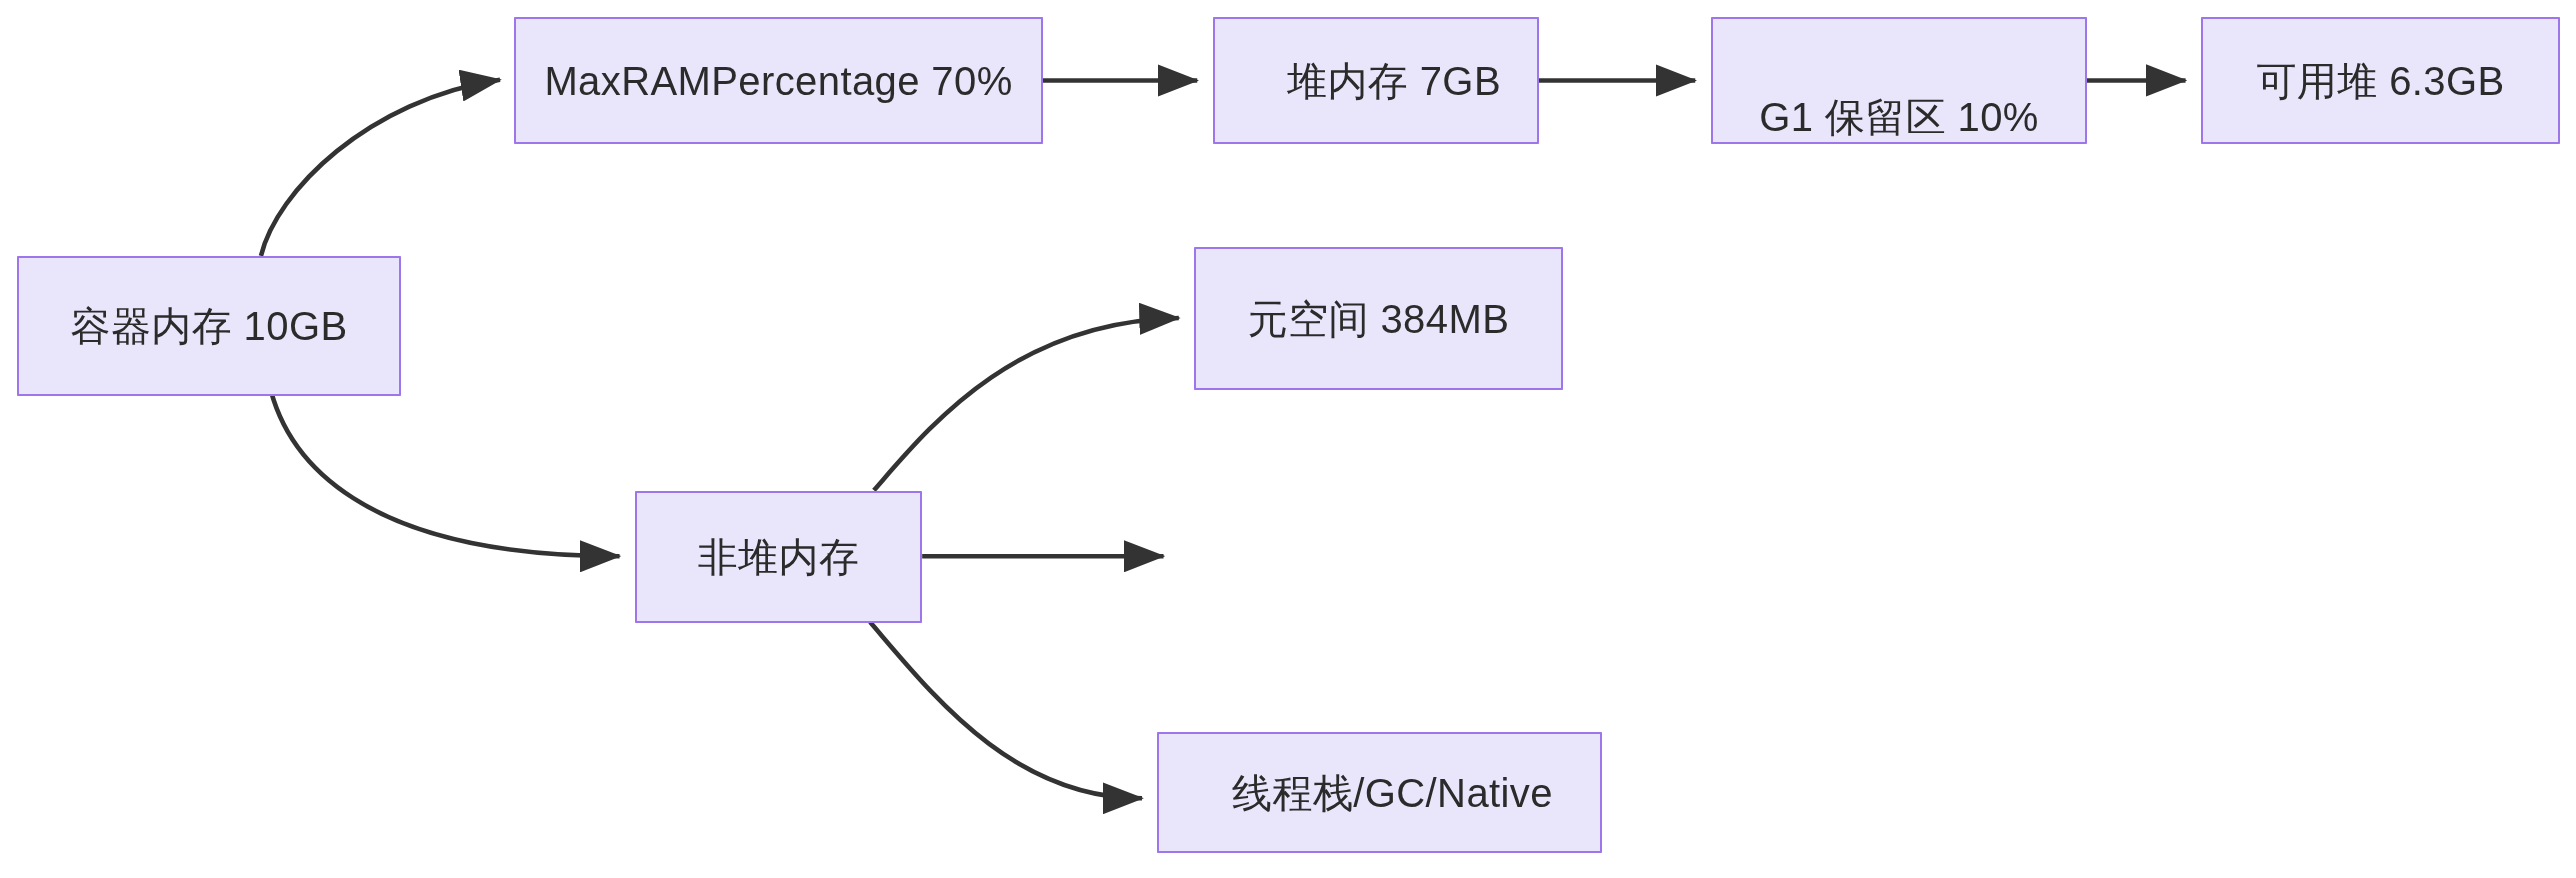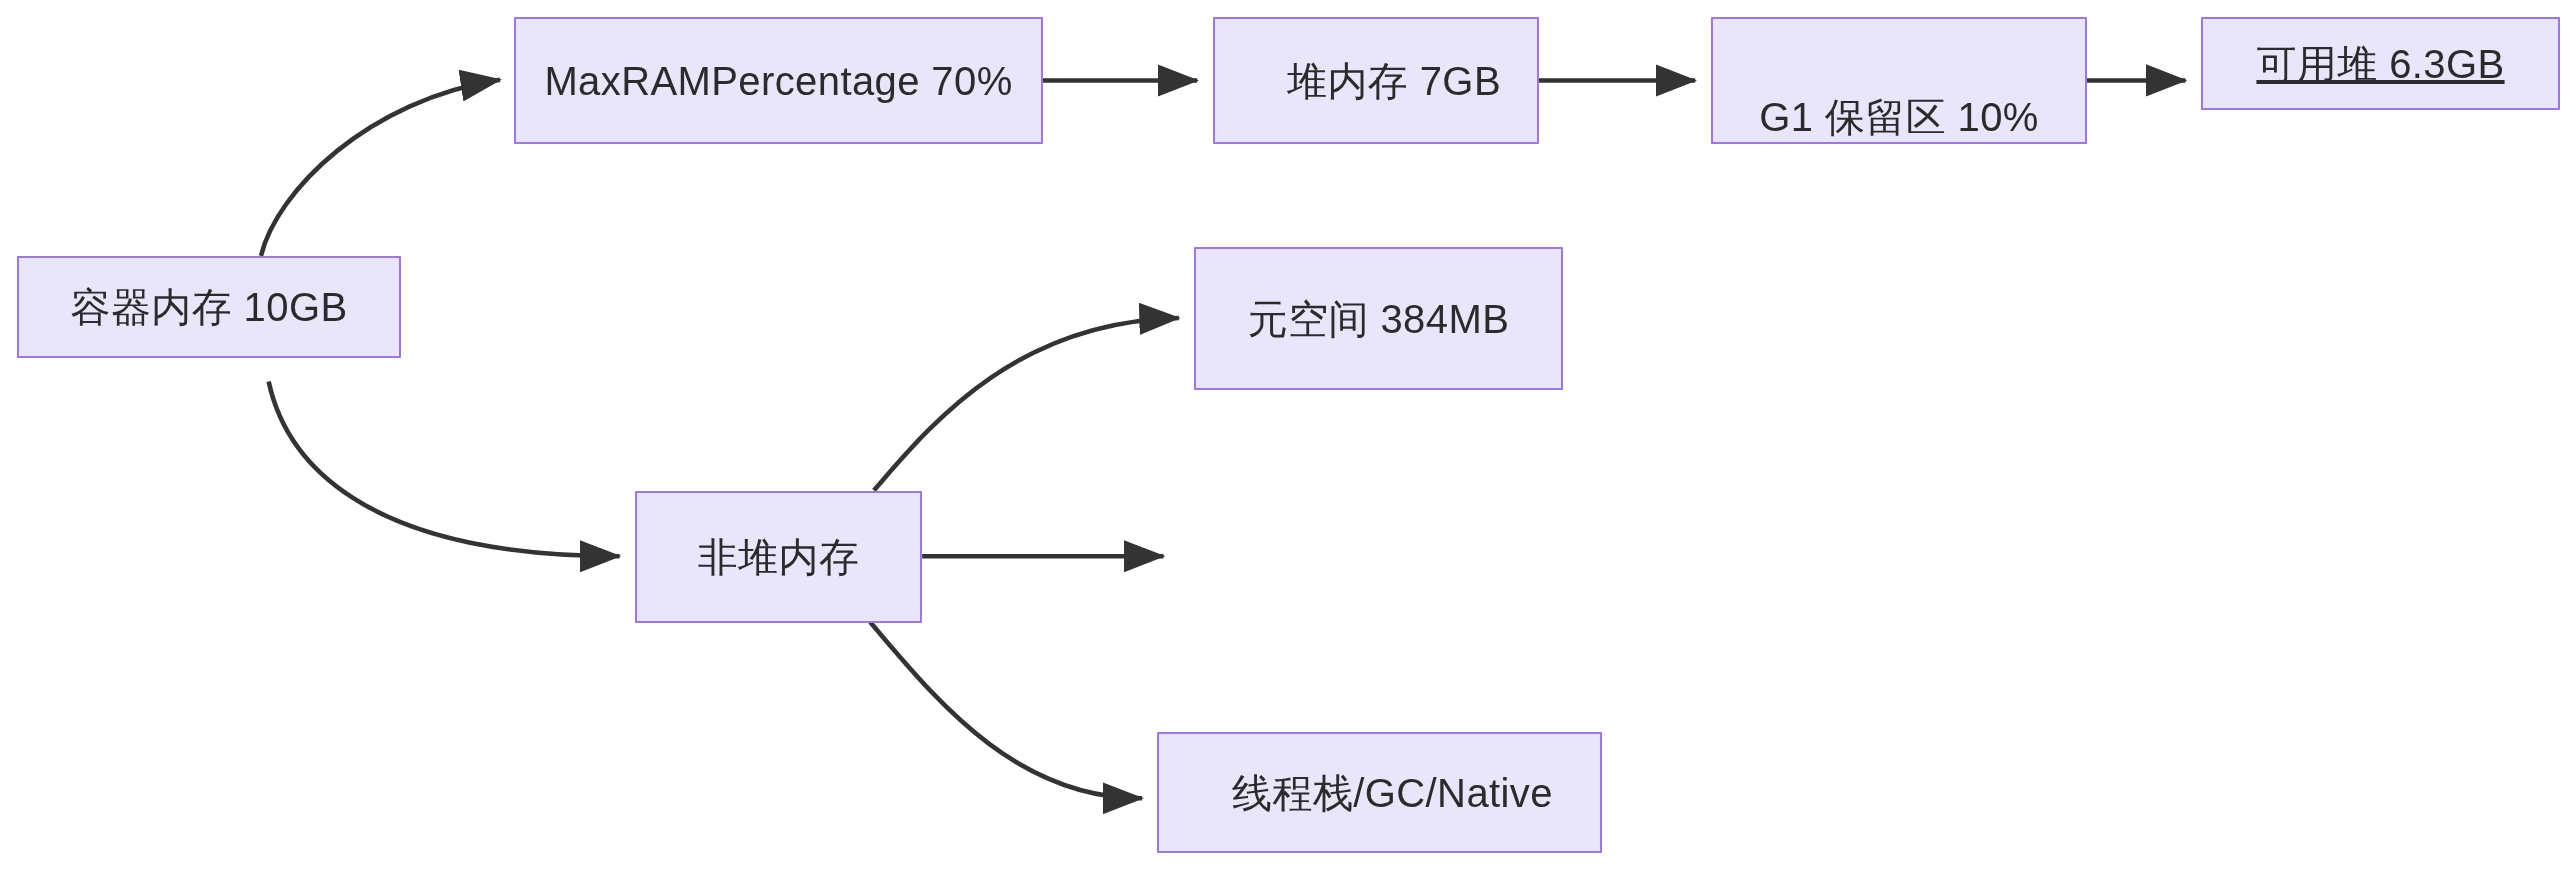--- a/index.html
+++ b/index.html
@@ -38,25 +38,25 @@
     color: #2b2b2b;
     font-size: 40px;
     line-height: 1.25;
     letter-spacing: 0.4px;
     white-space: nowrap;
   }
   .node-label {
     display: block;
   }
   
-  .n-container-memory { left: 17px;   top: 256px;  width: 384px; height: 102px; }
+  .n-container-memory { left: 17px;   top: 256px;  width: 384px; height: 140px; }
   .n-maxrampercentage { left: 514px;  top: 17px;   width: 529px; height: 127px; }
   .n-heap            { left: 1213px; top: 17px;   width: 326px; height: 127px; padding-left: 36px; }
   .n-g1reserve       { left: 1711px; top: 17px;   width: 376px; height: 127px; align-items: flex-end; }
-  .n-usableheap      { left: 2201px; top: 17px;   width: 359px; height: 93px; text-decoration: underline; }
+  .n-usableheap      { left: 2201px; top: 17px;   width: 359px; height: 127px; }
   .n-nonheap         { left: 635px;  top: 491px;  width: 287px; height: 132px; }
   .n-metaspace       { left: 1194px; top: 247px;  width: 369px; height: 143px; }
   .n-directmemory    { left: 1179px; top: 491px;  width: 400px; height: 132px; }
   .n-threadstack     { left: 1157px; top: 732px;  width: 445px; height: 121px; padding-left: 26px; }
 </style>
 </head>
 <body>
 
 <div id="canvas">
 

